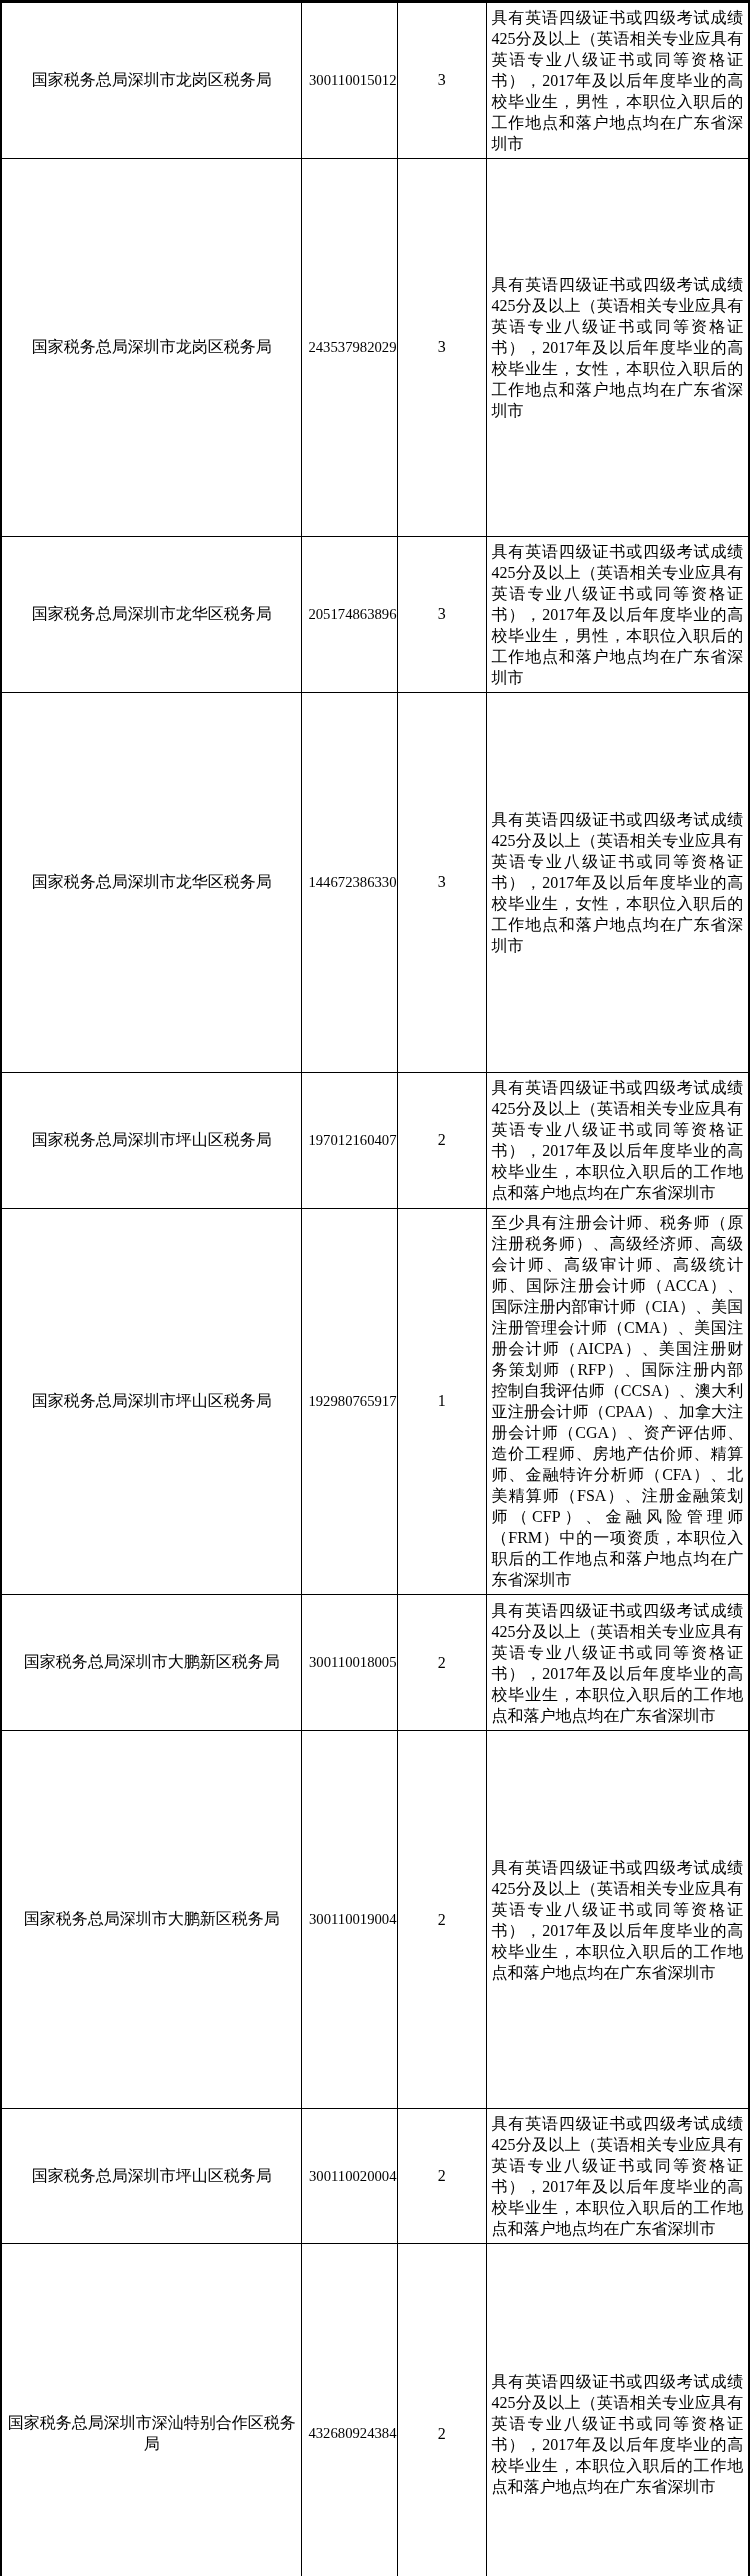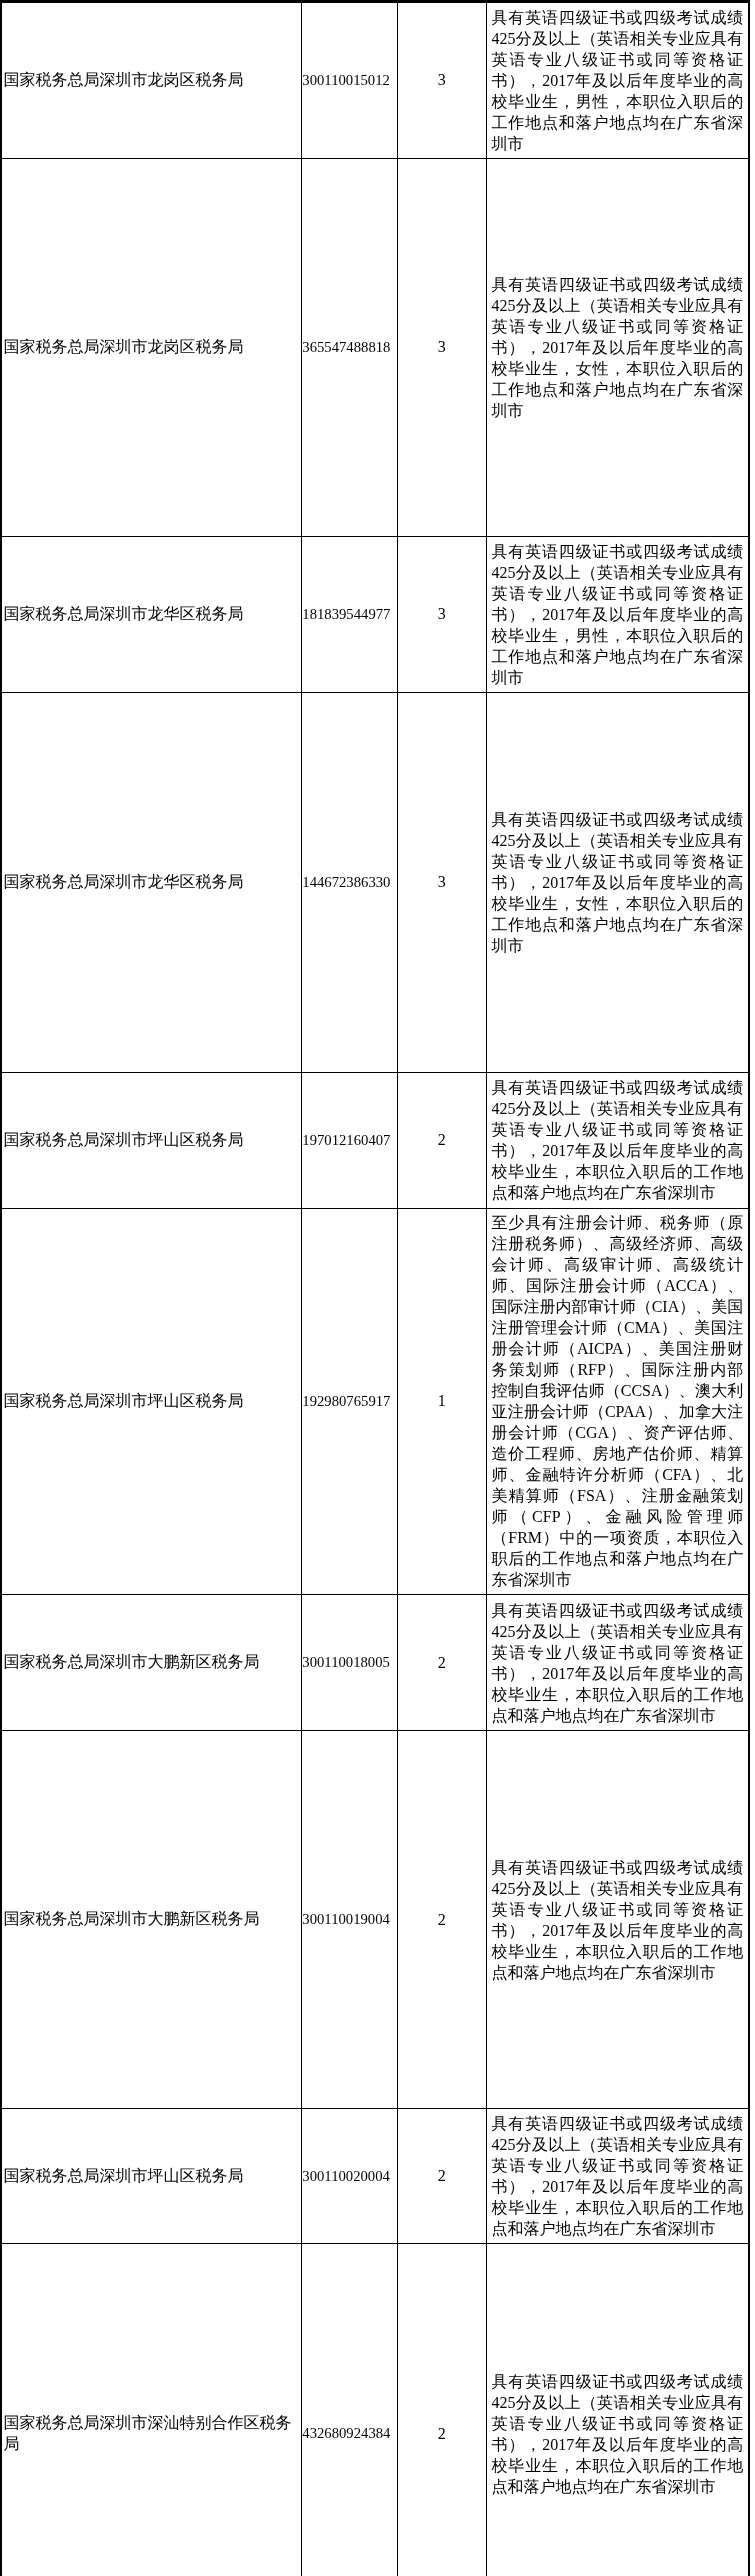--- a/index.html
+++ b/index.html
@@ -31,25 +31,25 @@
   col.col-cnt  { width: 89px; }
   col.col-req  { width: 262px; }
 
   td {
     border: 1.6px solid #000000;
     vertical-align: middle;
     font-size: 16px;
     overflow: hidden;
   }
   td.c-org {
-    text-align: left;
+    text-align: center;
     padding: 1.6px 1.6px;
   }
   td.c-code {
-    text-align: left;
+    text-align: right;
     padding: 0;
     font-size: 14.7px;
     white-space: nowrap;
   }
   td.c-cnt {
     text-align: center;
     padding: 0;
   }
   td.c-req {
     text-align: justify;
@@ -81,27 +81,27 @@
     </colgroup>
     <tbody>
       <tr>
         <td class="c-org">国家税务总局深圳市龙岗区税务局</td>
         <td class="c-code">300110015012</td>
         <td class="c-cnt">3</td>
         <td class="c-req">具有英语四级证书或四级考试成绩425分及以上（英语相关专业应具有英语专业八级证书或同等资格证书），2017年及以后年度毕业的高校毕业生，男性，本职位入职后的工作地点和落户地点均在广东省深圳市</td>
       </tr>
       <tr>
         <td class="c-org">国家税务总局深圳市龙岗区税务局</td>
-        <td class="c-code">365547488818</td>
+        <td class="c-code">243537982029</td>
         <td class="c-cnt">3</td>
         <td class="c-req">具有英语四级证书或四级考试成绩425分及以上（英语相关专业应具有英语专业八级证书或同等资格证书），2017年及以后年度毕业的高校毕业生，女性，本职位入职后的工作地点和落户地点均在广东省深圳市</td>
       </tr>
       <tr>
         <td class="c-org">国家税务总局深圳市龙华区税务局</td>
-        <td class="c-code">181839544977</td>
+        <td class="c-code">205174863896</td>
         <td class="c-cnt">3</td>
         <td class="c-req">具有英语四级证书或四级考试成绩425分及以上（英语相关专业应具有英语专业八级证书或同等资格证书），2017年及以后年度毕业的高校毕业生，男性，本职位入职后的工作地点和落户地点均在广东省深圳市</td>
       </tr>
       <tr>
         <td class="c-org">国家税务总局深圳市龙华区税务局</td>
         <td class="c-code">144672386330</td>
         <td class="c-cnt">3</td>
         <td class="c-req">具有英语四级证书或四级考试成绩425分及以上（英语相关专业应具有英语专业八级证书或同等资格证书），2017年及以后年度毕业的高校毕业生，女性，本职位入职后的工作地点和落户地点均在广东省深圳市</td>
       </tr>
       <tr>

